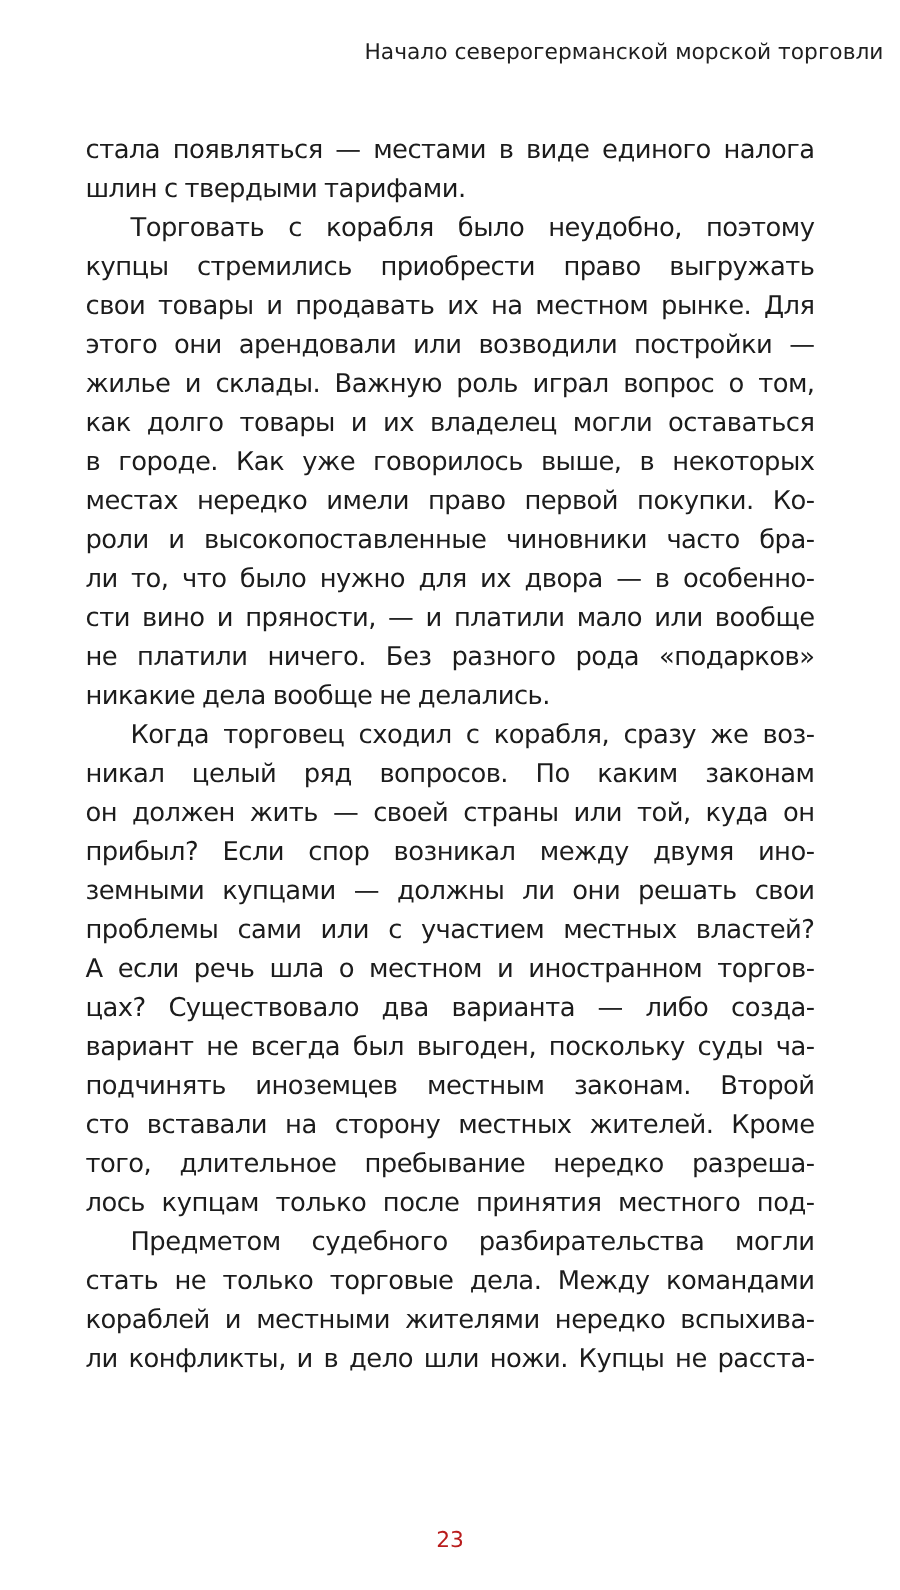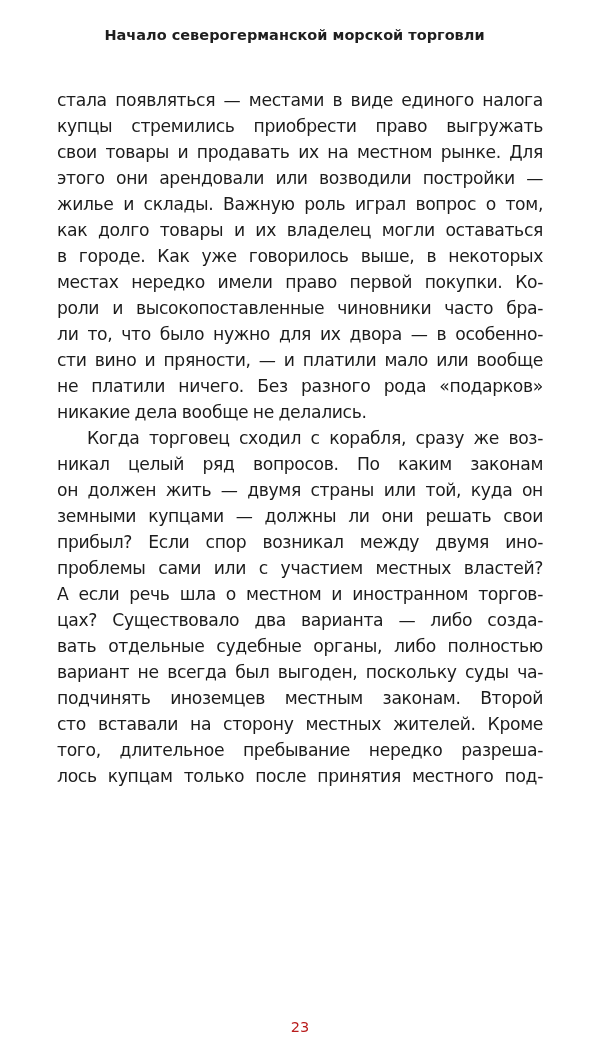--- a/index.html
+++ b/index.html
@@ -13,26 +13,25 @@
     position: relative;
     overflow: hidden;
     color: #1c1c1c;
     font-family: "DejaVu Sans", "Liberation Sans", sans-serif;
   }
   .running-head {
     position: absolute;
     top: 26px;
     left: 0;
     width: 589px;
-    text-align: center;
+    text-align: right;
     font-size: 14.5px;
     line-height: 18px;
     color: #1f1f1f;
     letter-spacing: 0;
-    font-weight: bold;
   }
   .text-block {
     position: absolute;
     top: 87px;
     left: 57px;
     width: 486px;
   }
   .line {
     display: block;
     height: 26px;
@@ -63,49 +62,56 @@
 </style>
 </head>
 <body>
 
 <div class="running-head">Начало северогерманской морской торговли</div>
 
 <div class="text-block">
 
   <div>
     <span class="line">стала появляться — местами в виде единого налога</span>
+    <span class="line last">шлин с твердыми тарифами.</span>
   </div>
 
   <div>
+    <span class="line indent">Торговать с корабля было неудобно, поэтому</span>
     <span class="line">купцы стремились приобрести право выгружать</span>
     <span class="line">свои товары и продавать их на местном рынке. Для</span>
     <span class="line">этого они арендовали или возводили постройки —</span>
     <span class="line">жилье и склады. Важную роль играл вопрос о том,</span>
     <span class="line">как долго товары и их владелец могли оставаться</span>
     <span class="line">в городе. Как уже говорилось выше, в некоторых</span>
     <span class="line">местах нередко имели право первой покупки. Ко-</span>
     <span class="line">роли и высокопоставленные чиновники часто бра-</span>
     <span class="line">ли то, что было нужно для их двора — в особенно-</span>
     <span class="line">сти вино и пряности, — и платили мало или вообще</span>
     <span class="line">не платили ничего. Без разного рода «подарков»</span>
     <span class="line last">никакие дела вообще не делались.</span>
   </div>
 
   <div>
     <span class="line indent">Когда торговец сходил с корабля, сразу же воз-</span>
     <span class="line">никал целый ряд вопросов. По каким законам</span>
-    <span class="line">он должен жить — двумя страны или той, куда он</span>
+    <span class="line">он должен жить — своей страны или той, куда он</span>
+    <span class="line">прибыл? Если спор возникал между двумя ино-</span>
     <span class="line">земными купцами — должны ли они решать свои</span>
-    <span class="line">прибыл? Если спор возникал между двумя ино-</span>
     <span class="line">проблемы сами или с участием местных властей?</span>
     <span class="line">А если речь шла о местном и иностранном торгов-</span>
     <span class="line">цах? Существовало два варианта — либо созда-</span>
-    <span class="line">вать отдельные судебные органы, либо полностью</span>
     <span class="line">вариант не всегда был выгоден, поскольку суды ча-</span>
     <span class="line">подчинять иноземцев местным законам. Второй</span>
     <span class="line">сто вставали на сторону местных жителей. Кроме</span>
     <span class="line">того, длительное пребывание нередко разреша-</span>
     <span class="line">лось купцам только после принятия местного под-</span>
   </div>
 
+  <div>
+    <span class="line indent">Предметом судебного разбирательства могли</span>
+    <span class="line">стать не только торговые дела. Между командами</span>
+    <span class="line">кораблей и местными жителями нередко вспыхива-</span>
+    <span class="line">ли конфликты, и в дело шли ножи. Купцы не расста-</span>
+  </div>
 </div>
 
 <div class="page-number">23</div>
 
 </body></html>

